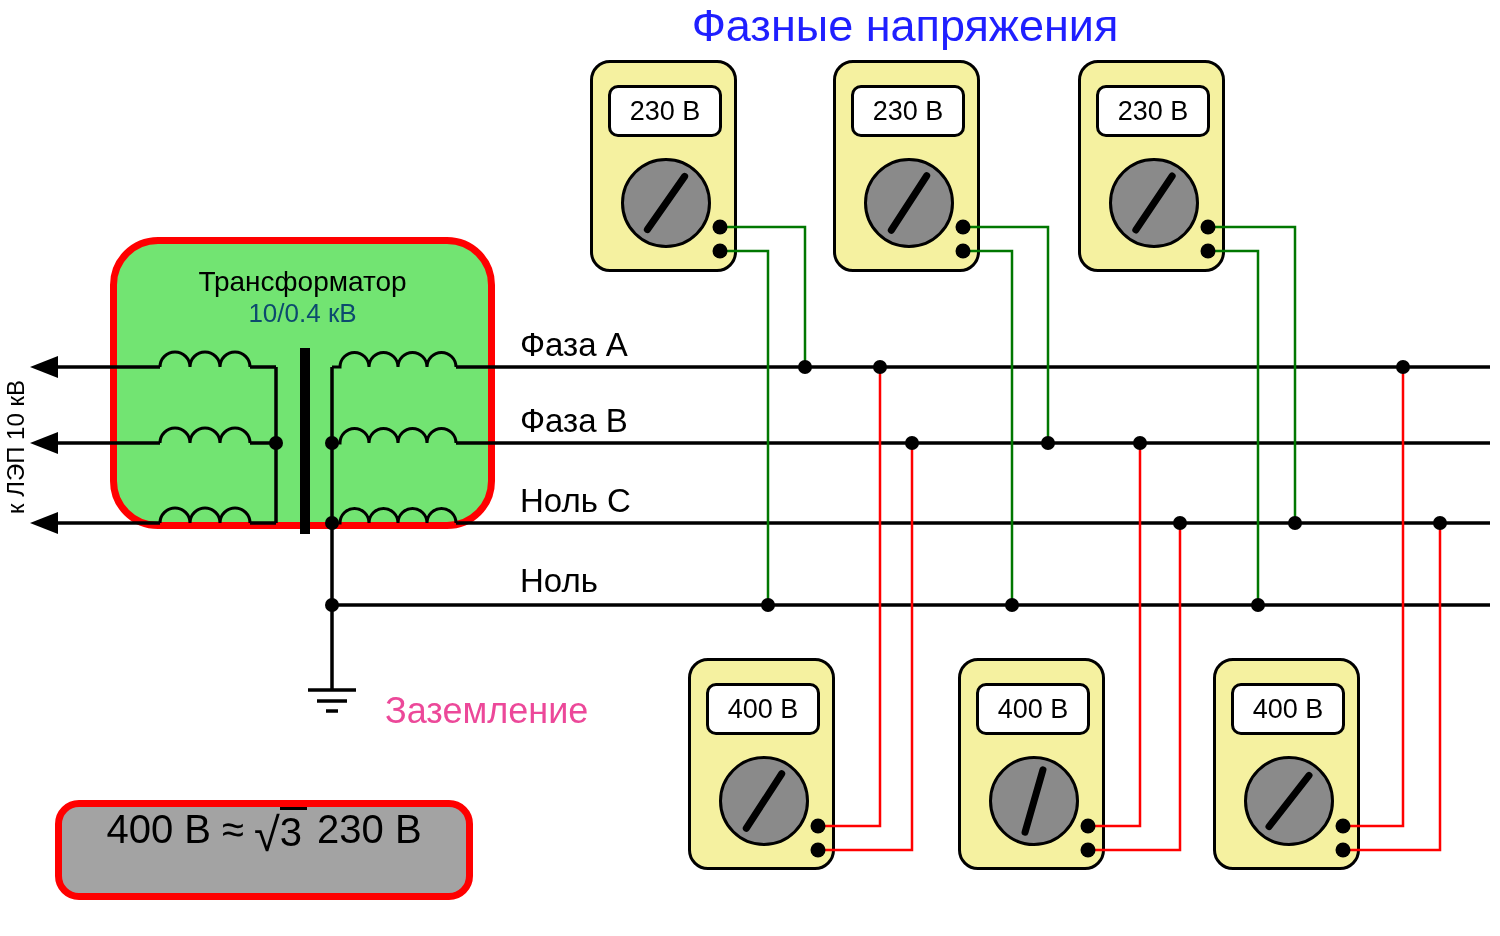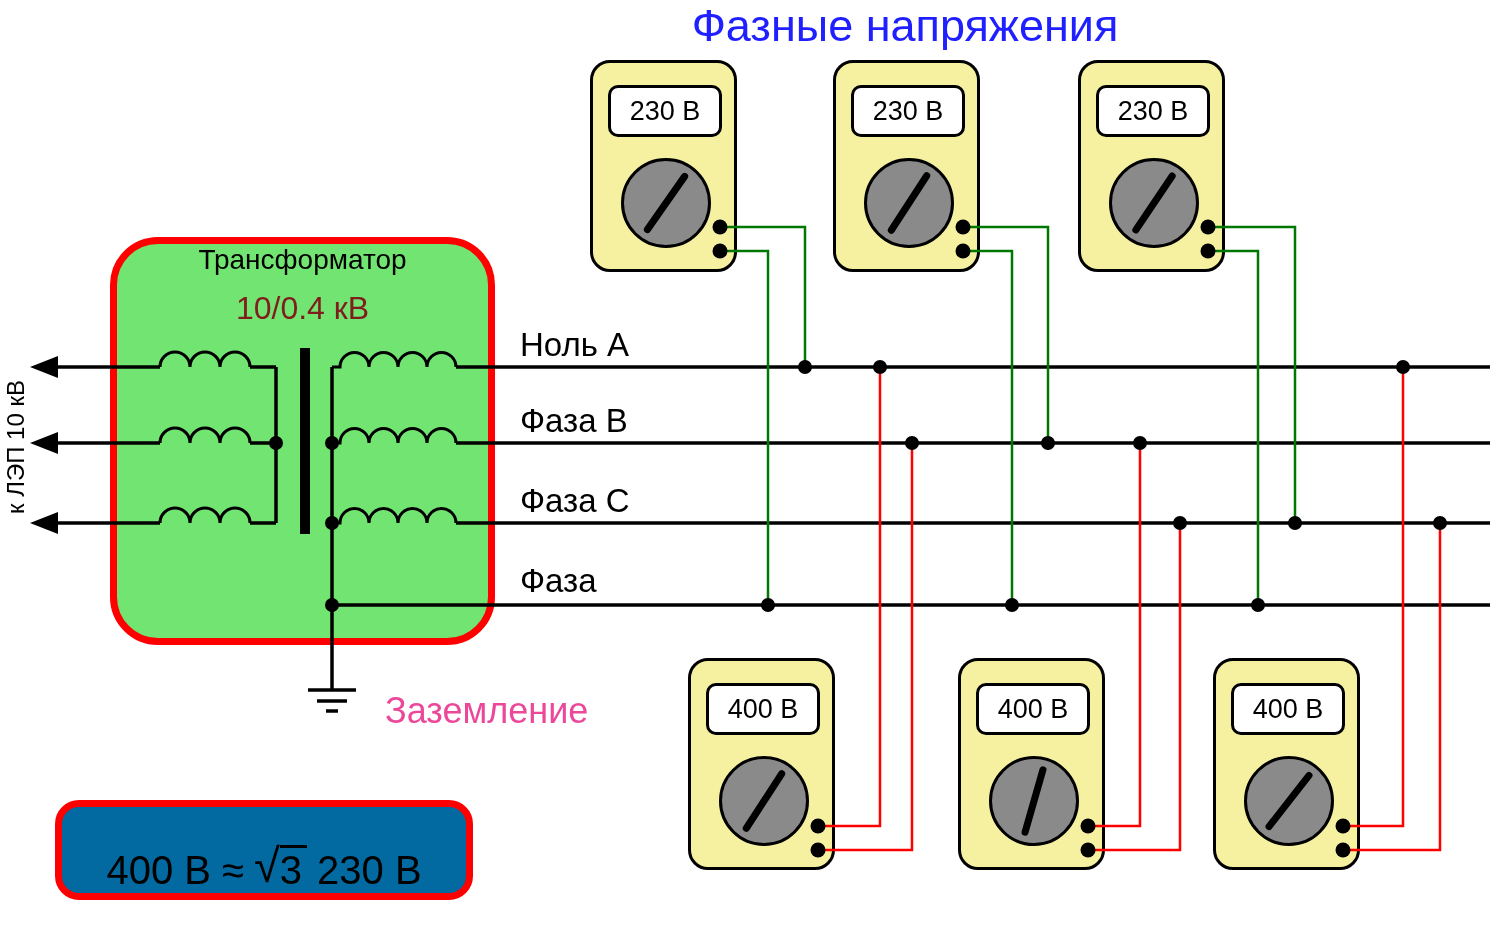--- a/index.html
+++ b/index.html
@@ -1,24 +1,24 @@
 <!DOCTYPE html>
 <html><head>
 <meta charset="utf-8">
 <style>
   *{margin:0;padding:0;box-sizing:border-box}
   html,body{background:#fff}
   body{font-family:"Liberation Sans",sans-serif}
   .canvas{position:relative;width:1500px;height:936px;background:#fff;overflow:hidden}
 
-  .green-box{position:absolute;left:110px;top:237px;width:385px;height:408px;
+  .green-box{position:absolute;left:110px;top:237px;width:385px;height:292px;
     background:#72E472;border:7px solid #FF0000;border-radius:48px;
-    text-align:center;z-index:1}
+    text-align:center;padding-top:22px;z-index:1}
   .tx-name{font-size:28px;color:#000}
-  .tx-ratio{font-size:32px;color:#7f1d1d;margin-top:14px}
+  .tx-ratio{font-size:26px;color:#0c4a6e;}
 
   svg.layer{position:absolute;left:0;top:0;z-index:2}
   svg.layer.top{z-index:4}
 
   .meter{position:absolute;width:147px;height:212px;background:#F5F1A0;
     border:3px solid #000;border-radius:20px;z-index:3}
   .meter-display{position:absolute;left:15px;top:22px;width:114px;height:52px;
     background:#fff;border:3px solid #000;border-radius:10px;
     display:flex;align-items:center;justify-content:center;font-size:27px;color:#000}
   .meter-dial{position:absolute;left:28px;top:95px;width:90px;height:90px;
@@ -26,22 +26,22 @@
   .needle{position:absolute;left:50%;top:50%;width:7px;height:72px;background:#000;border-radius:4px}
 
   .label{position:absolute;font-size:33px;color:#000;z-index:5;white-space:nowrap}
   .title{position:absolute;font-size:45px;color:#1F1FFF;z-index:5;
     transform:translateX(-50%);white-space:nowrap}
   .ground-label{position:absolute;left:385px;top:690px;font-size:36px;color:#ec4899;z-index:5;white-space:nowrap}
   .lep{position:absolute;left:16px;top:447px;transform:translate(-50%,-50%) rotate(-90deg);
     font-size:24px;color:#000;white-space:nowrap;z-index:5}
 
   .formula-box{position:absolute;left:55px;top:800px;width:418px;height:100px;
-    background:#0369a1;border:7px solid #FF0000;border-radius:24px;
-    display:flex;align-items:flex-end;justify-content:center;font-size:40px;color:#000;z-index:5}
+    background:#a3a3a3;border:7px solid #FF0000;border-radius:24px;
+    display:flex;align-items:flex-start;justify-content:center;font-size:40px;color:#000;z-index:5}
   .radical{font-size:47px;margin-left:10px}
   .radicand{border-top:3px solid #000;padding-right:5px;margin-right:10px}
 </style>
 </head>
 <body>
 
 <div class="canvas">
 
   <div class="green-box">
     <div class="tx-name">Трансформатор</div>
@@ -180,24 +180,24 @@
       <circle cx="818" cy="850" r="7.5"></circle>
       <circle cx="1088" cy="826" r="7.5"></circle>
       <circle cx="1088" cy="850" r="7.5"></circle>
       <circle cx="1343" cy="826" r="7.5"></circle>
       <circle cx="1343" cy="850" r="7.5"></circle>
     </g>
   </svg>
 
   <div class="title" style="left:905px;top:0px">Фазные напряжения</div>
 
-  <div class="label" style="left:520px;top:326px">Ноль А</div>
+  <div class="label" style="left:520px;top:326px">Фаза А</div>
   <div class="label" style="left:520px;top:402px">Фаза В</div>
-  <div class="label" style="left:520px;top:482px">Фаза С</div>
-  <div class="label" style="left:520px;top:562px">Фаза</div>
+  <div class="label" style="left:520px;top:482px">Ноль С</div>
+  <div class="label" style="left:520px;top:562px">Ноль</div>
 
   <div class="ground-label">Заземление</div>
   <div class="lep">к ЛЭП 10 кВ</div>
 
   <div class="formula-box">
     <span>400 В ≈</span>
     <span class="radical">√</span>
     <span class="radicand">3</span>
     <span>230 В</span>
   </div>

